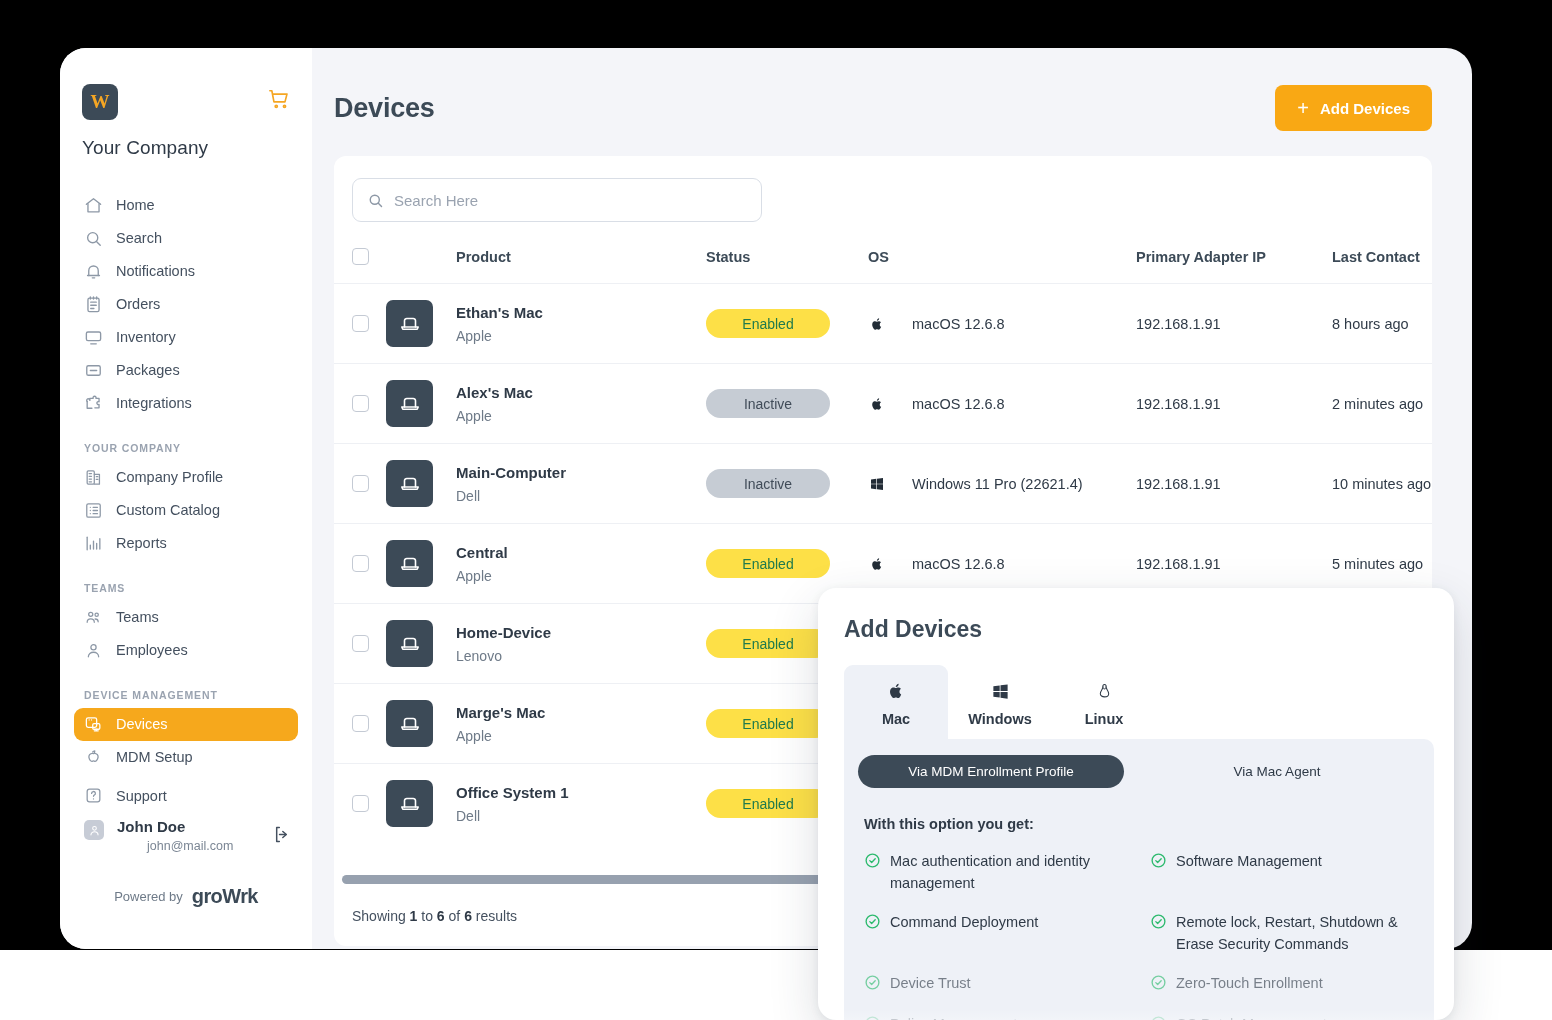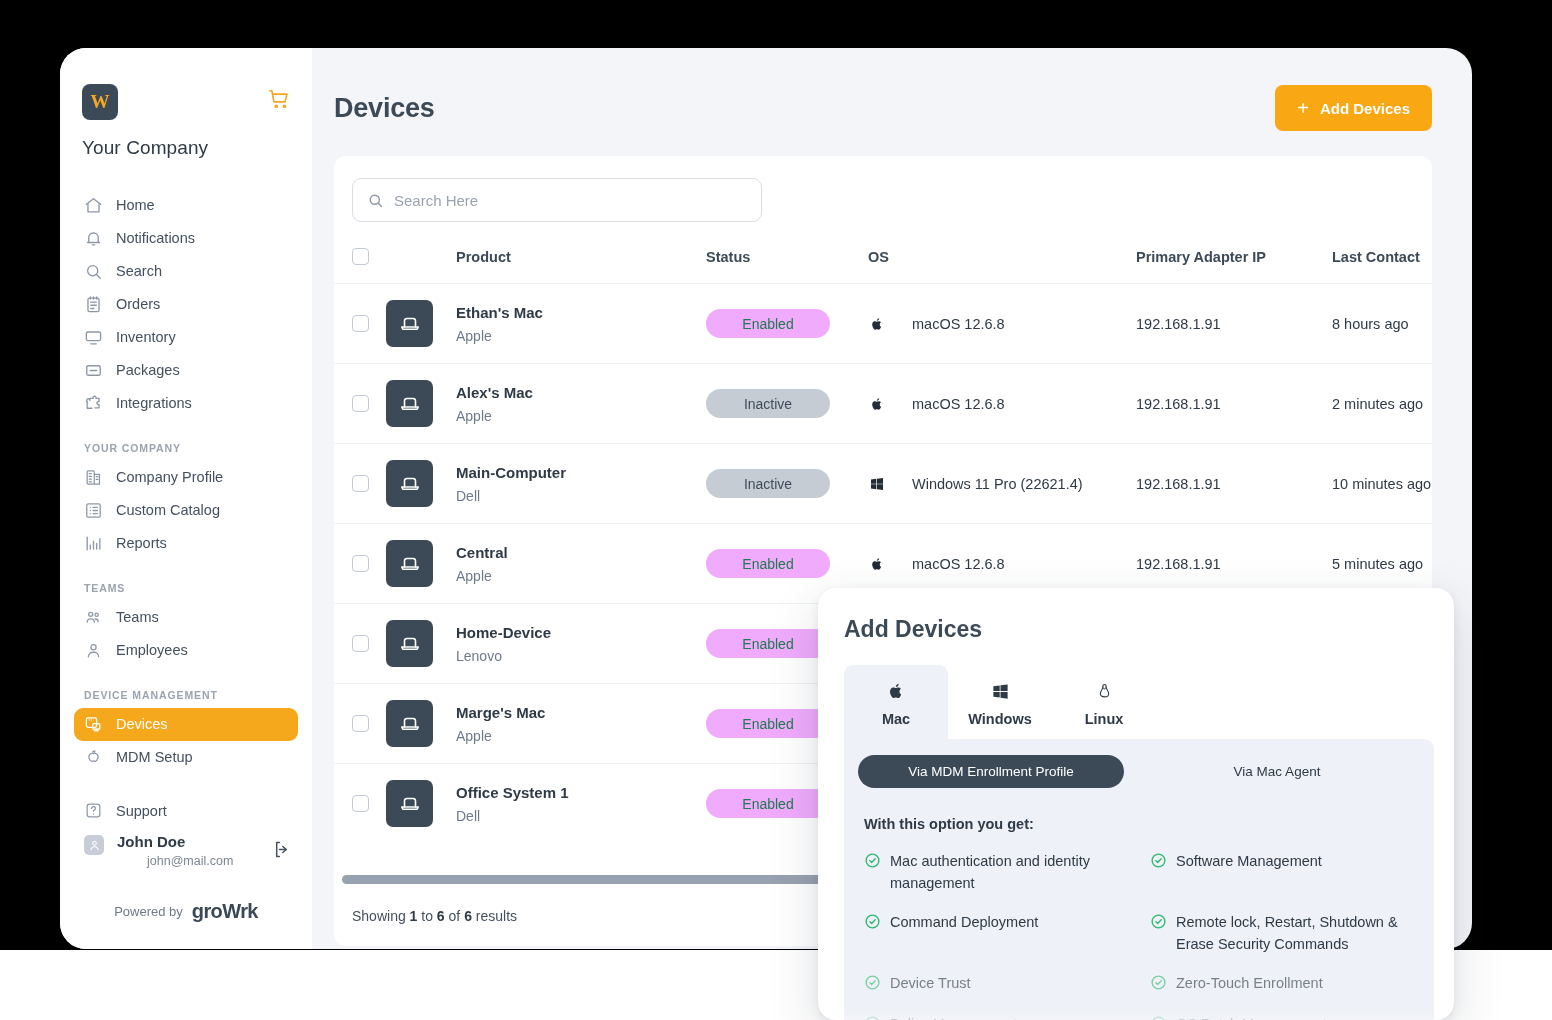--- a/index.html
+++ b/index.html
@@ -53,21 +53,21 @@
   }
   .nav-item {
     display: flex; align-items: center; gap: 13px;
     padding: 7px 10px; border-radius: 9px; cursor: pointer;
     color: #44505f; font-size: 14.5px; line-height: 1.1;
   }
   .nav-item .ico { width: 19px; height: 19px; flex: 0 0 19px; display: block; color: #8d98a6; }
   .nav-item.active { background: #f6a81c; color: #ffffff; }
   .nav-item.active .ico { color: #ffffff; }
 
-  .sb-bottom { position: absolute; left: 0; bottom: 0; width: 100%; padding: 0 14px 26px 14px; }
+  .sb-bottom { position: absolute; left: 0; bottom: 15px; width: 100%; padding: 0 14px 26px 14px; }
   .support-row { display: flex; align-items: center; gap: 13px; padding: 7px 10px; cursor: pointer; color: #44505f; font-size: 14.5px; }
   .user-row { display: flex; align-items: flex-start; gap: 13px; padding: 6px 10px 0 10px; position: relative; }
   .avatar {
     width: 20px; height: 20px; border-radius: 5px; background: #c7ccd6;
     display: flex; align-items: center; justify-content: center; flex: 0 0 20px; margin-top: 2px;
   }
   .user-name { font-size: 15px; color: #2f3a47; font-weight: 600; }
   .user-mail { font-size: 12.5px; color: #7b8694; margin-top: 4px; margin-left: 30px; }
   .logout-btn { position: absolute; right: 6px; top: 12px; color: #44505f; cursor: pointer; }
   .powered {
@@ -124,21 +124,21 @@
   .dev-tile {
     width: 47px; height: 47px; border-radius: 7px; background: #3c4a57;
     display: flex; align-items: center; justify-content: center; color: #ffffff;
   }
   .prod-name { font-size: 15px; font-weight: bold; color: #2f3a47; }
   .prod-brand { font-size: 14px; color: #6e7a88; margin-top: 7px; }
   .badge {
     display: inline-flex; align-items: center; justify-content: center;
     height: 29px; width: 124px; border-radius: 15px; font-size: 14px;
   }
-  .badge.enabled { background: #f0abfc; color: #1f7a4d; }
+  .badge.enabled { background: #fde047; color: #1f7a4d; }
   .badge.inactive { background: #c6ccd4; color: #414c59; }
   .os-cell { display: flex; align-items: center; gap: 26px; font-size: 14.5px; color: #2f3a47; }
   .os-cell .osico { width: 18px; height: 18px; display: flex; align-items: center; justify-content: center; color: #222c36; flex: 0 0 18px; }
   .ip-cell, .last-cell { font-size: 14.5px; color: #2f3a47; }
 
   .hscroll-track {
     position: absolute; left: 8px; right: 8px; bottom: 62px; height: 9px;
     background: transparent;
   }
   .hscroll-thumb { height: 9px; width: 98%; background: #97a1af; border-radius: 5px; }
@@ -217,36 +217,36 @@
           <span class="ico">
             <svg width="19" height="19" viewBox="0 0 24 24" fill="none" stroke="currentColor" stroke-width="1.7" stroke-linecap="round" stroke-linejoin="round">
                 <path d="M3 10.5 12 3.5l9 7"></path>
                 <path d="M5 9.8V20h14V9.8"></path>
               </svg>
           </span>
           <span>Home</span>
         </div>
         <div class="nav-item">
           <span class="ico">
+            <svg width="19" height="19" viewBox="0 0 24 24" fill="none" stroke="currentColor" stroke-width="1.7" stroke-linecap="round">
+                <circle cx="11" cy="11" r="6.4"></circle>
+                <path d="m16 16 4.5 4.5"></path>
+              </svg>
+          </span>
+          <span>Search</span>
+        </div>
+        <div class="nav-item">
+          <span class="ico">
             <svg width="19" height="19" viewBox="0 0 24 24" fill="none" stroke="currentColor" stroke-width="1.7" stroke-linecap="round" stroke-linejoin="round">
                 <path d="M6 17V11a6 6 0 0 1 12 0v6"></path>
                 <path d="M4.5 17h15"></path>
                 <path d="M10.5 20h3"></path>
               </svg>
           </span>
           <span>Notifications</span>
-        </div>
-        <div class="nav-item">
-          <span class="ico">
-            <svg width="19" height="19" viewBox="0 0 24 24" fill="none" stroke="currentColor" stroke-width="1.7" stroke-linecap="round">
-                <circle cx="11" cy="11" r="6.4"></circle>
-                <path d="m16 16 4.5 4.5"></path>
-              </svg>
-          </span>
-          <span>Search</span>
         </div>
         <div class="nav-item">
           <span class="ico">
             <svg width="19" height="19" viewBox="0 0 24 24" fill="none" stroke="currentColor" stroke-width="1.7" stroke-linecap="round" stroke-linejoin="round">
                 <rect x="5" y="4" width="14" height="17" rx="2"></rect>
                 <path d="M8.5 9h7M8.5 13h7M8.5 17h4"></path>
                 <path d="M8 2.5v2.5M12 2.5v2.5M16 2.5v2.5"></path>
               </svg>
           </span>
           <span>Orders</span>

